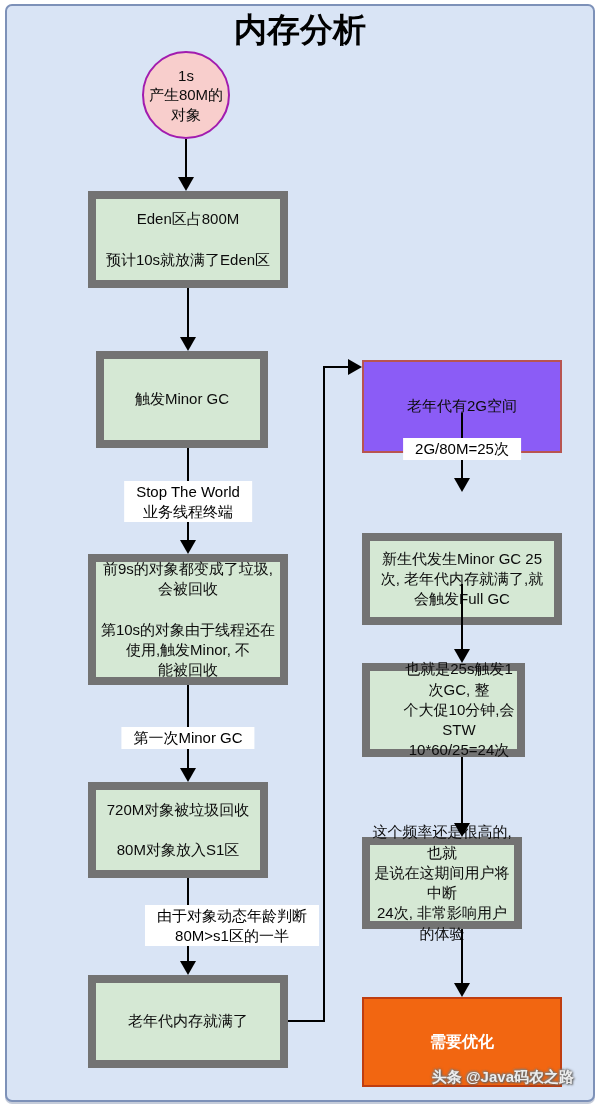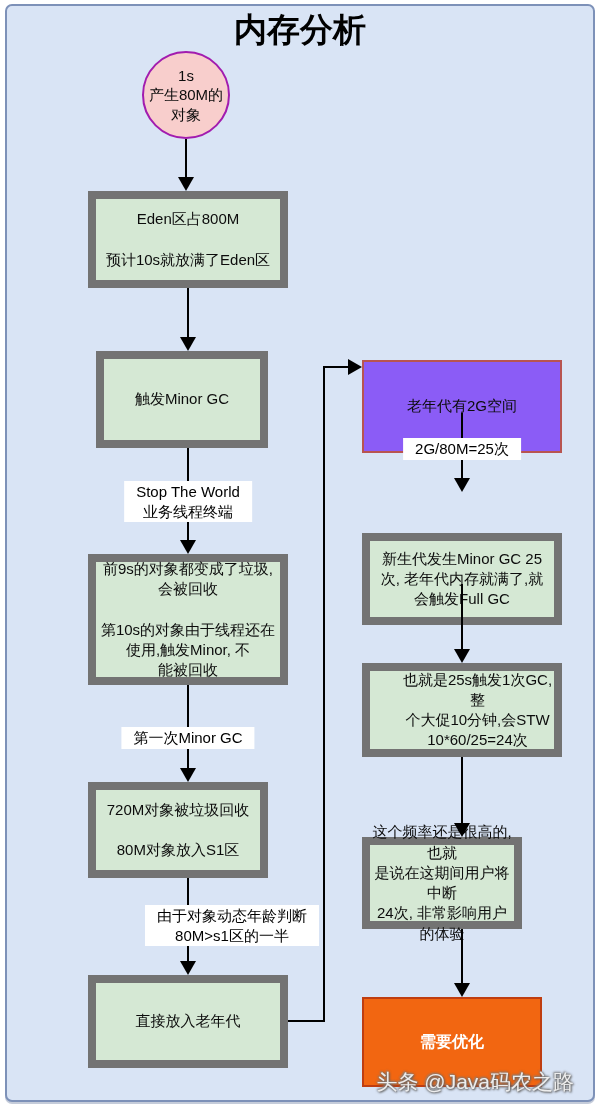--- a/index.html
+++ b/index.html
@@ -38,21 +38,21 @@
     border-top:8px solid transparent; border-bottom:8px solid transparent;
     border-left:14px solid #000;
   }
   .edge-label {
     position:absolute; transform:translateX(-50%);
     background:#ffffff; color:#000; text-align:center;
     white-space:pre-line; font-size:15px; line-height:1.3; padding:1px 12px;
   }
   .watermark {
     position:absolute; right:26px; top:1068px;
-    font-size:21px; font-weight:normal; color:#ededed; white-space:nowrap;
+    font-size:15px; font-weight:bold; color:#ededed; white-space:nowrap;
     text-shadow:1px 1px 2px #666, -1px -1px 2px #888, 0 0 3px #555;
   }
 </style>
 </head>
 <body>
 
 <div class="frame"></div>
 
 <div class="title">内存分析</div>
 
@@ -70,37 +70,37 @@
 会被回收
 
 第10s的对象由于线程还在
 使用,触发Minor, 不
 能被回收</div>
 
 <div class="node green" style="left:88px; top:782px; width:180px; height:96px;">720M对象被垃圾回收
 
 80M对象放入S1区</div>
 
-<div class="node green" style="left:88px; top:975px; width:200px; height:93px;">直接放入老年代</div>
+<div class="node green" style="left:88px; top:975px; width:200px; height:93px;">老年代内存就满了</div>
 
 <div class="node pink" style="left:362px; top:320px; width:200px; height:93px;">老年代有2G空间</div>
 
 <div class="node green" style="left:362px; top:492px; width:200px; height:92px;margin-top:41px;">新生代发生Minor GC 25
 次, 老年代内存就满了,就
 会触发Full GC</div>
 
-<div class="node green" style="left:362px; top:663px; width:200px; height:94px;padding-left:31px;">也就是25s触发1次GC, 整
+<div class="node green" style="left:362px; top:663px; width:163px; height:94px;padding-left:31px;">也就是25s触发1次GC, 整
 个大促10分钟,会STW
 10*60/25=24次</div>
 
 <div class="node green" style="left:362px; top:837px; width:160px; height:92px;">这个频率还是很高的, 也就
 是说在这期间用户将中断
 24次, 非常影响用户的体验</div>
 
-<div class="node orange" style="left:362px; top:997px; width:180px; height:90px;">需要优化</div>
+<div class="node orange" style="left:362px; top:997px; width:200px; height:90px;">需要优化</div>
 
 <div class="vline" style="left:185px; top:139px; height:40px;"></div>
 <div class="arrow-down" style="left:178px; top:177px;"></div>
 
 <div class="vline" style="left:187px; top:288px; height:49px;"></div>
 <div class="arrow-down" style="left:180px; top:337px;"></div>
 
 <div class="vline" style="left:187px; top:448px; height:92px;"></div>
 <div class="arrow-down" style="left:180px; top:540px;"></div>
 

